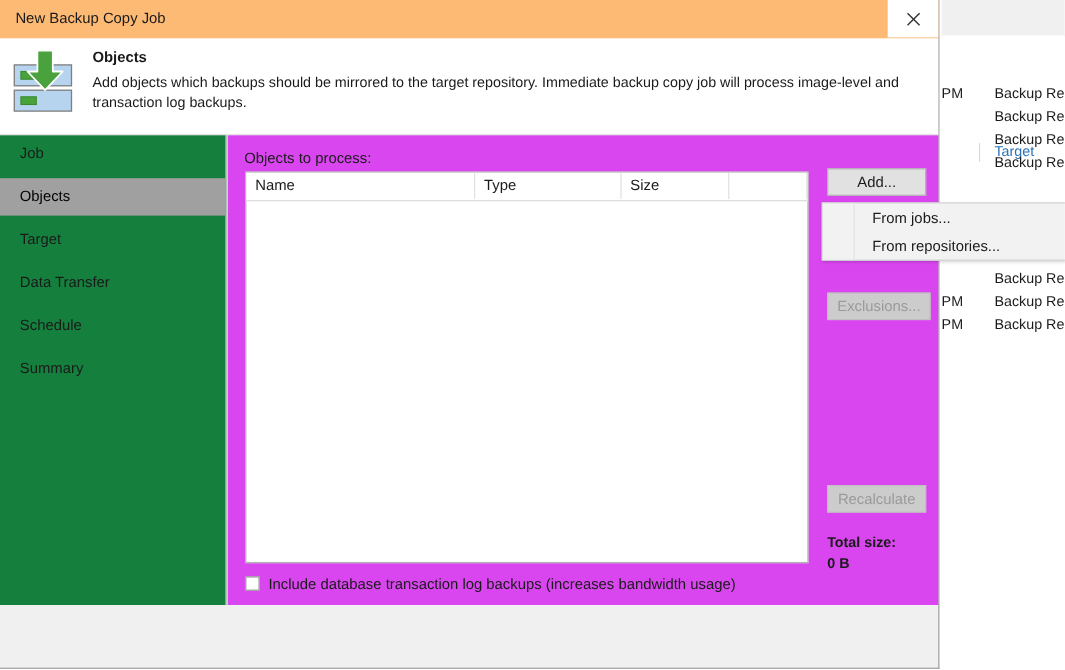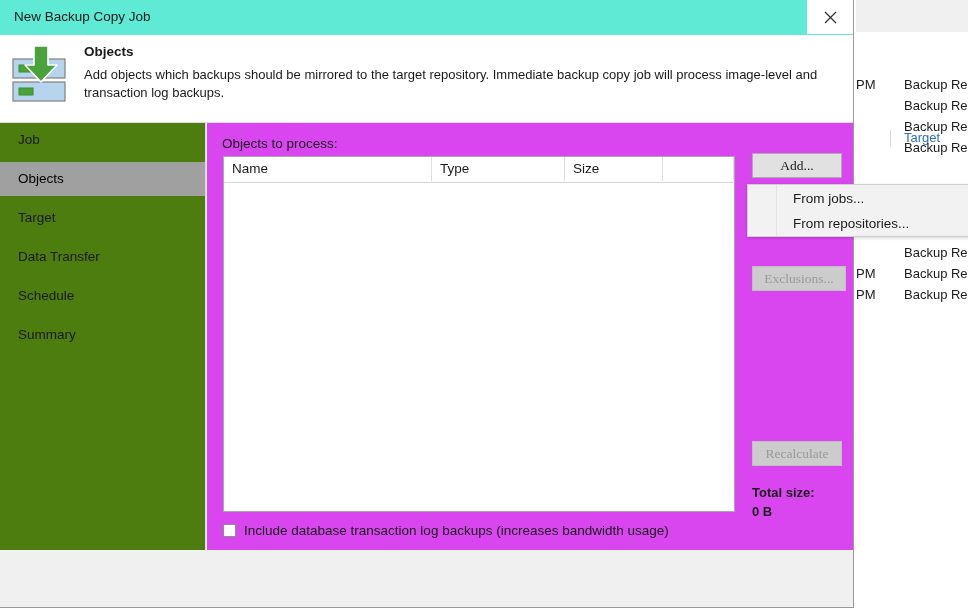--- a/index.html
+++ b/index.html
@@ -21,52 +21,52 @@
   .bg-row{position:absolute;left:0;height:21px;white-space:nowrap;font-size:13px;color:#1a1a1a;}
   .bg-row .t{position:absolute;left:0px;top:0;}
   .bg-row .v{position:absolute;left:48px;top:0;}
 
   
   .dialog{
     position:absolute;left:0;top:0;width:854px;height:608px;
     background:#f0f0f0;border:1px solid #9a9a9a;border-left:none;border-top:none;
     box-sizing:border-box;
   }
-  .titlebar{position:absolute;left:0;top:0;width:853px;height:35px;background:#5eead4;}
+  .titlebar{position:absolute;left:0;top:0;width:853px;height:35px;background:#fdba74;}
   .title-text{position:absolute;left:14px;top:9px;font-size:13.5px;color:#1a1a1a;white-space:nowrap;}
   .close-btn{
     position:absolute;right:0px;top:0px;width:46px;height:34px;background:#ffffff;
     display:flex;align-items:center;justify-content:center;cursor:default;
   }
   .close-btn svg{display:block;}
 
   
   .header{position:absolute;left:0;top:35px;width:853px;height:87px;background:#ffffff;border-bottom:1px solid #dcdcdc;}
   .hdr-icon{position:absolute;left:10px;top:9px;width:64px;height:60px;}
   .hdr-title{position:absolute;left:84px;top:9px;font-size:13.5px;font-weight:bold;color:#1a1a1a;}
   .hdr-sub{position:absolute;left:84px;top:31px;width:750px;font-size:13px;color:#1a1a1a;line-height:18px;}
 
   
-  .sidebar{position:absolute;left:0;top:123px;width:206px;height:427px;background:#4d7c0f;border-right:1px solid #dcdcdc;box-sizing:border-box;}
+  .sidebar{position:absolute;left:0;top:123px;width:206px;height:427px;background:#15803d;border-right:1px solid #dcdcdc;box-sizing:border-box;}
   .step{position:absolute;left:0;width:205px;height:34px;line-height:34px;padding-left:18px;box-sizing:border-box;font-size:13.5px;color:#1a1a1a;white-space:nowrap;}
   .step.selected{background:#a0a0a0;color:#000;}
 
   
   .content{position:absolute;left:207px;top:123px;width:646px;height:427px;background:#d946ef;}
   .lbl-objects{position:absolute;left:15px;top:13px;font-size:13.5px;color:#1a1a1a;}
   .listbox{position:absolute;left:16px;top:33px;width:512px;height:356px;background:#ffffff;border:1px solid #a8a8a8;box-sizing:border-box;}
   .lv-header{position:absolute;left:0;top:0;width:510px;height:25px;background:#ffffff;border-bottom:1px solid #d6d6d6;}
   .lv-col{position:absolute;top:0;height:24px;line-height:24px;font-size:13.5px;color:#1a1a1a;padding-left:8px;box-sizing:border-box;border-right:1px solid #dedede;white-space:nowrap;}
 
   
   .btn{
     position:absolute;box-sizing:border-box;
     background:#e1e1e1;border:1px solid #adadad;
     font-size:13.5px;color:#1a1a1a;text-align:left;
-    font-family:Liberation Serif, serif;
+    font-family:Liberation Sans, sans-serif;
     display:flex;align-items:center;justify-content:center;
   }
   .btn.disabled{background:#cccccc;border-color:#bfbfbf;color:#9a9a9a;}
   .btn-add{left:545px;top:30px;width:90px;height:25px;}
   .btn-excl{left:545px;top:143px;width:94px;height:25px;}
   .btn-recalc{left:545px;top:318px;width:90px;height:25px;}
   .total-lbl{position:absolute;left:545px;top:362px;font-size:13px;font-weight:bold;color:#1a1a1a;}
   .total-val{position:absolute;left:545px;top:381px;font-size:13px;font-weight:bold;color:#1a1a1a;}
 
   

